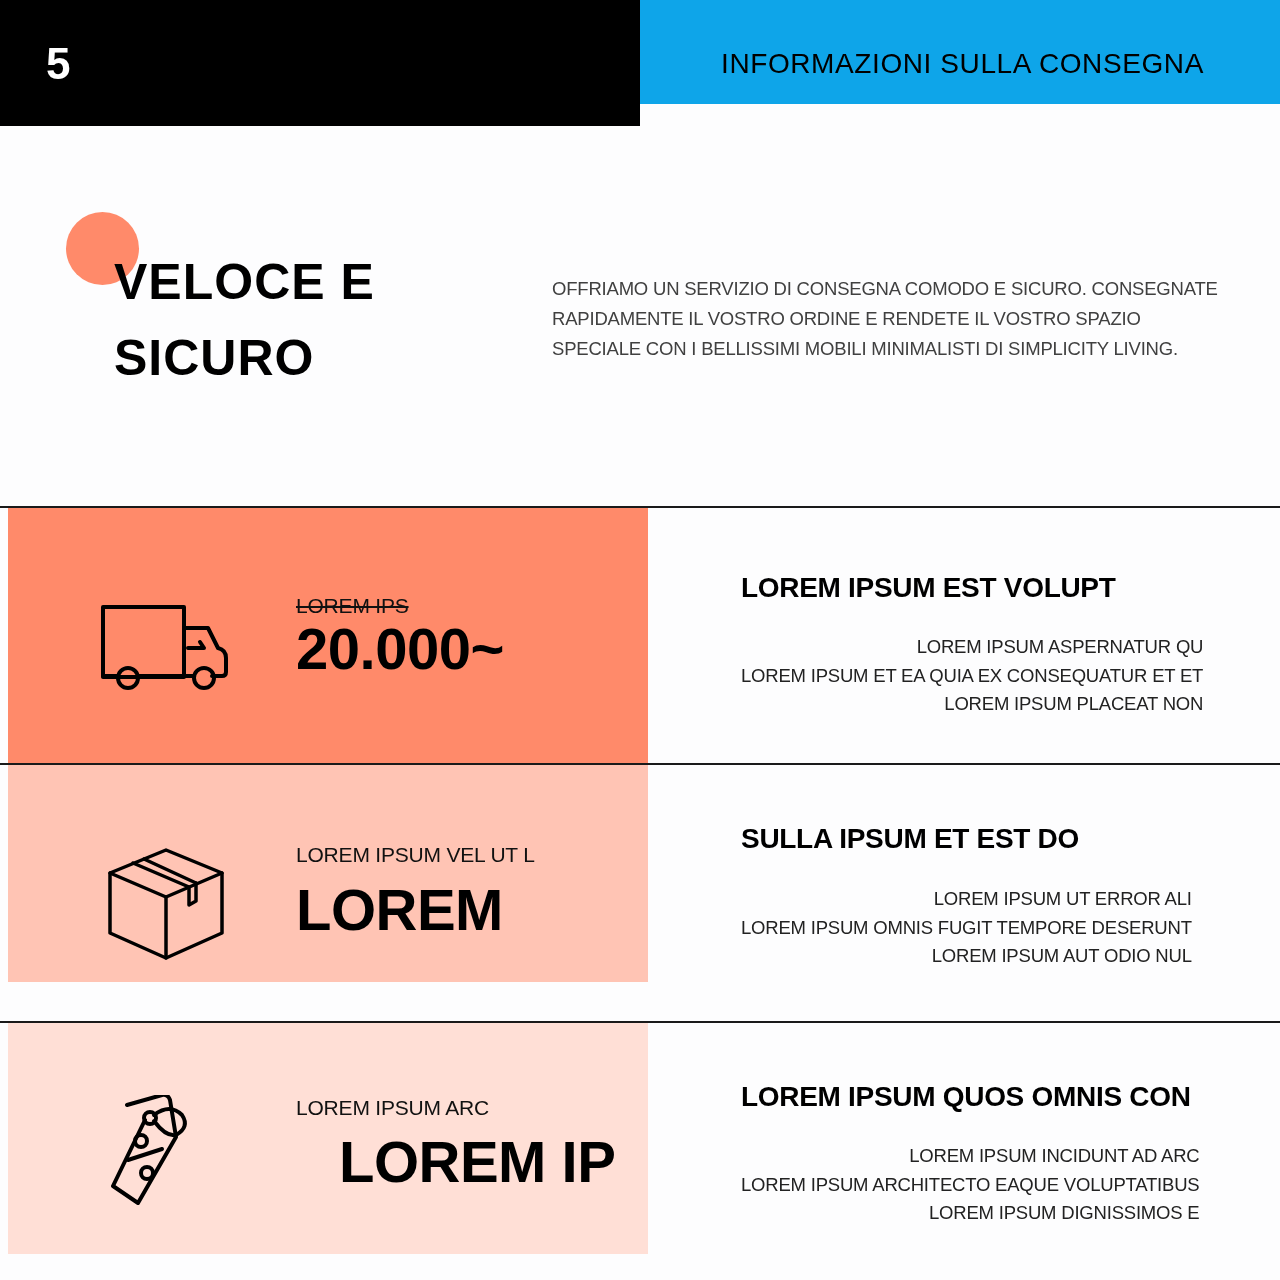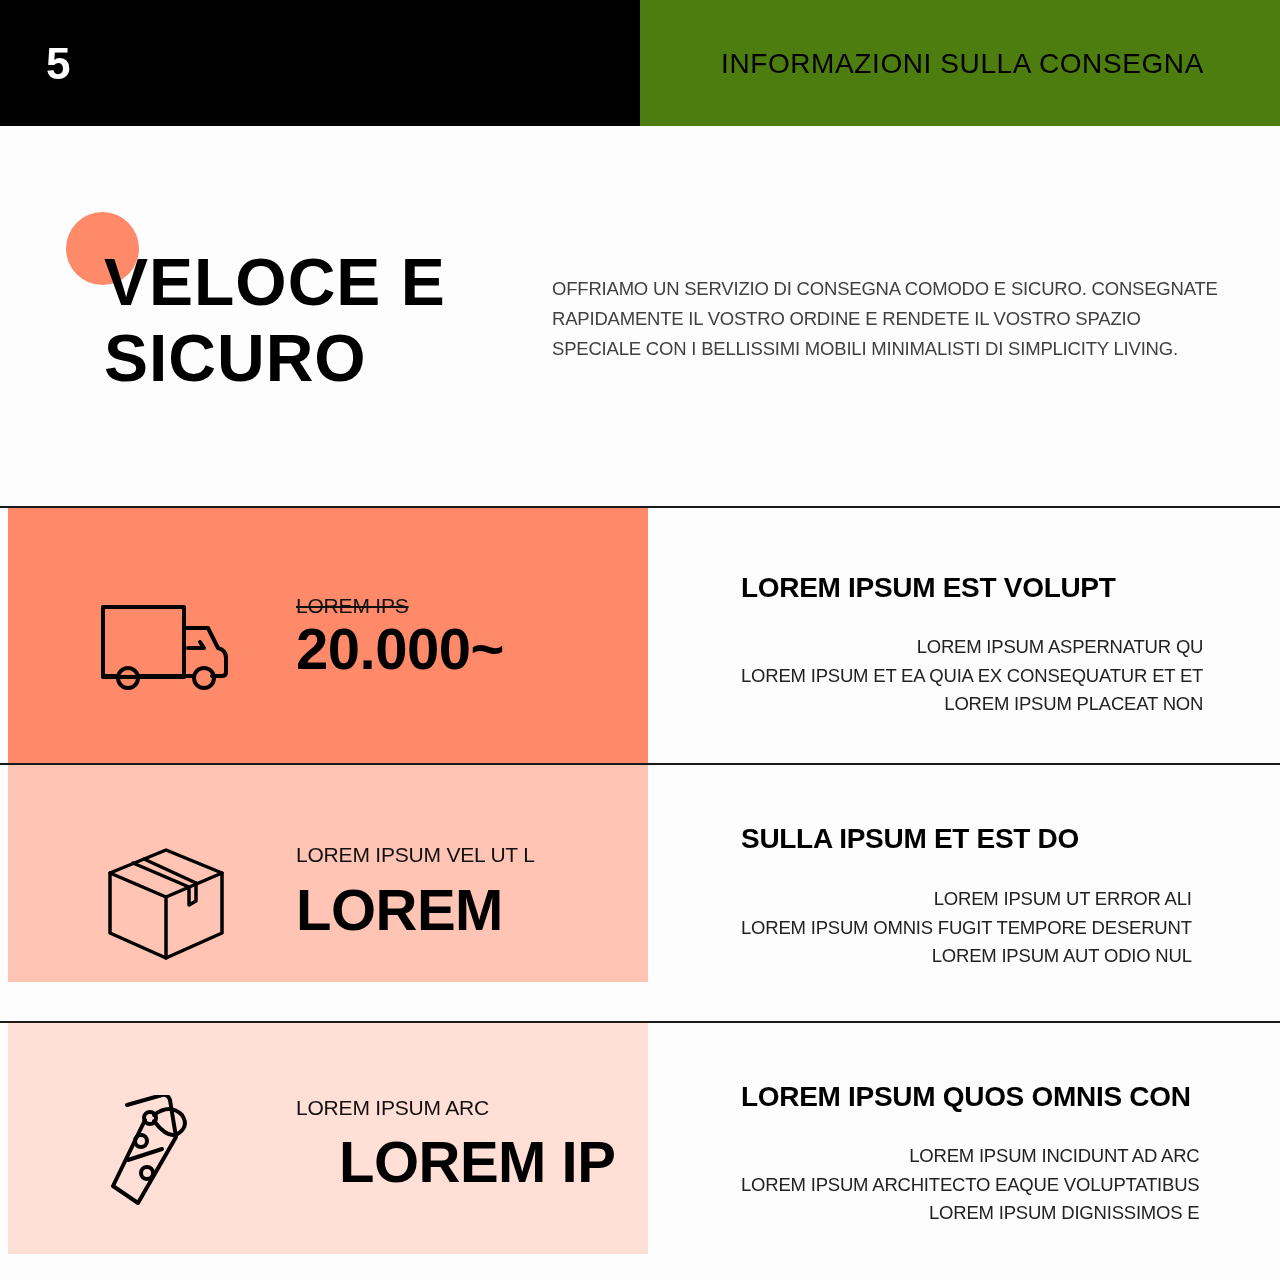--- a/index.html
+++ b/index.html
@@ -2,26 +2,26 @@
 <html><head>
 <meta charset="utf-8">
 <style>
   * { box-sizing: border-box; margin: 0; padding: 0; }
   html, body { width: 1280px; height: 1280px; background: #fdfdfe; overflow: hidden; }
   body { font-family: "Liberation Sans", "DejaVu Sans", sans-serif; color: #000; position: relative; }
 
   .header { position: absolute; left: 0; top: 0; width: 1280px; height: 126px; display: flex; }
   .header-left { width: 640px; height: 126px; background: #000; position: relative; }
   .page-num { position: absolute; left: 46px; top: 40px; color: #fff; font-weight: bold; font-size: 44px; line-height: 48px; }
-  .header-right { width: 640px; height: 126px; background: #4d7c0f; position: relative; }
+  .header-right { width: 640px; height: 104px; background: #0ea5e9; position: relative; }
   .header-title { position: absolute; left: 81px; top: 48px; font-size: 28px; letter-spacing: 0.6px; line-height: 32px; color: #000; white-space: nowrap; }
 
   .hero { position: absolute; left: 0; top: 126px; width: 1280px; height: 381px; background: #fdfdfe; }
   .hero-dot { position: absolute; left: 66px; top: 86px; width: 73px; height: 73px; border-radius: 50%; background: #ff8a6a; }
-  .hero-title { position: absolute; left: 104px; top: 118px; font-weight: 900; font-size: 66px; line-height: 76px; letter-spacing: 1px; color: #000; white-space: nowrap; }
+  .hero-title { position: absolute; left: 114px; top: 118px; font-weight: 900; font-size: 50px; line-height: 76px; letter-spacing: 1px; color: #000; white-space: nowrap; }
   .hero-title span { display: block; }
   .hero-desc { position: absolute; left: 552px; top: 148px; width: 680px; font-size: 18.5px; line-height: 30px; color: #404040; font-weight: normal; letter-spacing: -0.2px; }
   .hero-desc span { display: block; white-space: nowrap; }
 
   .row { position: absolute; left: 8px; width: 1280px; display: flex; }
   .row-left { width: 640px; height: 100%; position: relative; }
   .row-right { width: 640px; height: 100%; position: relative; background: #fdfdfe; }
   .divider { position: absolute; left: 0; width: 1280px; height: 2px; background: #1a1a1a; z-index: 5; }
 
   .icon { position: absolute; }

